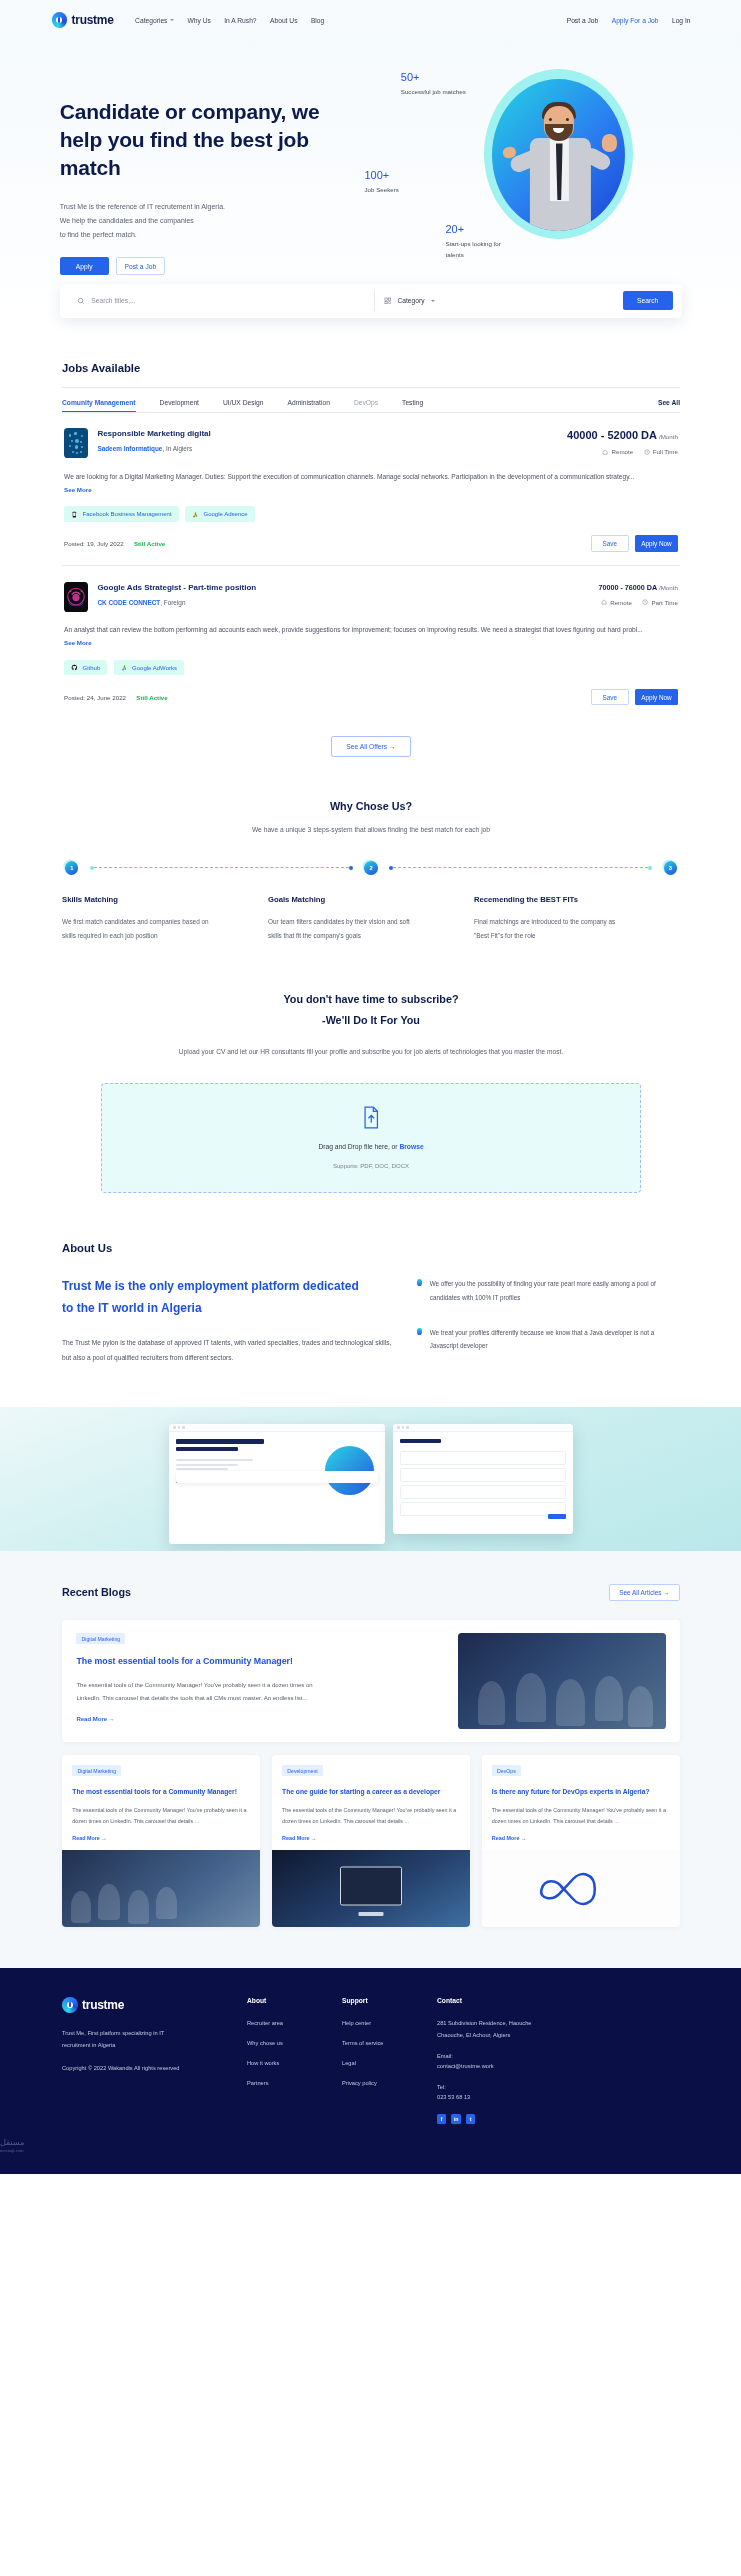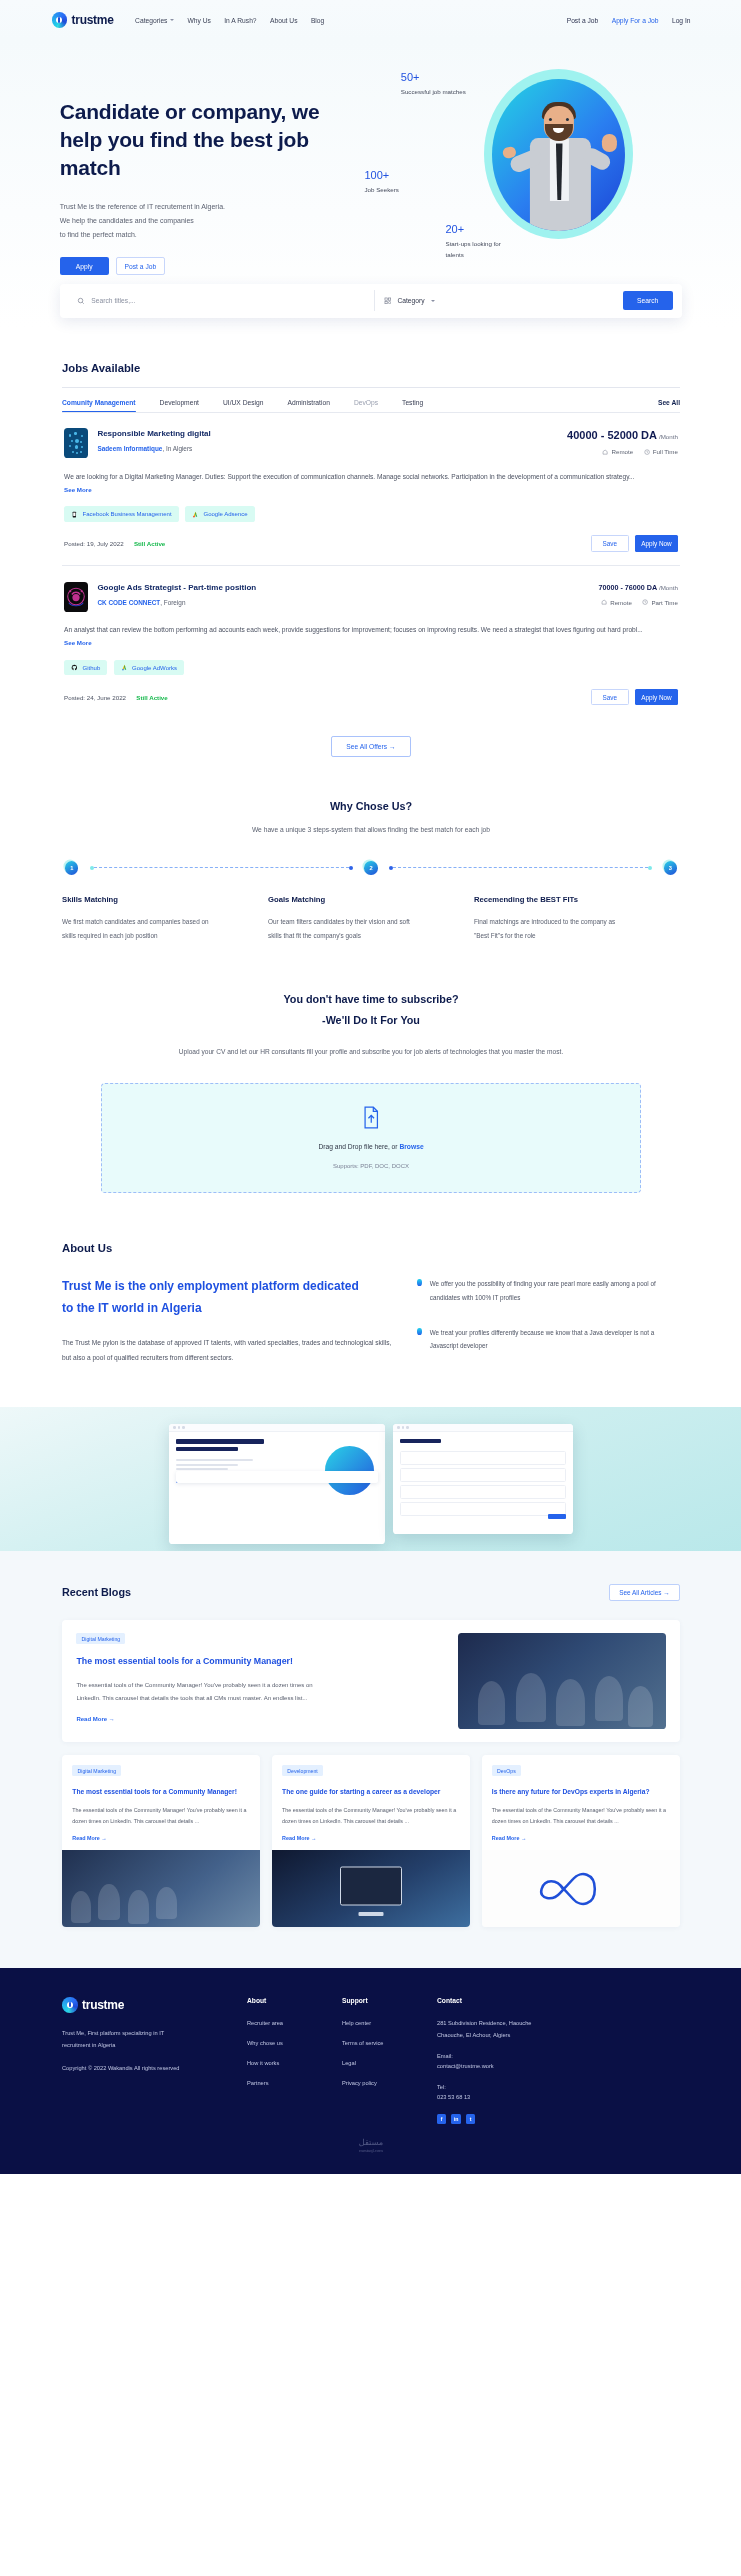--- a/index.html
+++ b/index.html
@@ -258,21 +258,21 @@
   .foot-brand{ width:185px; }
   .foot-logo{ display:flex; align-items:center; gap:4.6px;}
   .foot-logo .logo-text{ color:#fff;}
   .foot-brand p{ margin-top:15.5px; font-size:5.7px; line-height:2.1; color:#c2c8e4; max-width:124px;}
   .foot-col{ width:95px; }
   .foot-col.contact{ width:144px;}
   .foot-col h5{ font-size:6.7px; font-weight:700; margin-bottom:13.4px;}
   .foot-col a, .foot-col div.fl{ display:block; font-size:5.7px; color:#c2c8e4; text-decoration:none; margin-bottom:9.3px; line-height:1.9;}
   .social{ display:flex; gap:5.2px; margin-top:11.3px;}
   .social i{ width:9.3px;height:9.3px;border-radius:1.5px;background:#2563eb; display:flex;align-items:center;justify-content:center; font-style:normal; font-size:5.2px; color:#fff; font-weight:700;}
-  .watermark{ text-align:center; color:#8e95bb; font-size:8.2px; letter-spacing:0.5px; margin-top:13.4px; opacity:.55;font-family:Liberation Serif, serif;}
+  .watermark{ text-align:left; color:#8e95bb; font-size:8.2px; letter-spacing:0.5px; margin-top:13.4px; opacity:.55;font-family:Liberation Serif, serif;}
   .watermark small{ display:block; font-size:4.6px; letter-spacing:0; margin-top:1px;}
 </style>
 </head>
 <body>
 
 <div class="wrap">
 
   <div class="header">
     <div class="hdr-inner">
       <div class="logo">

